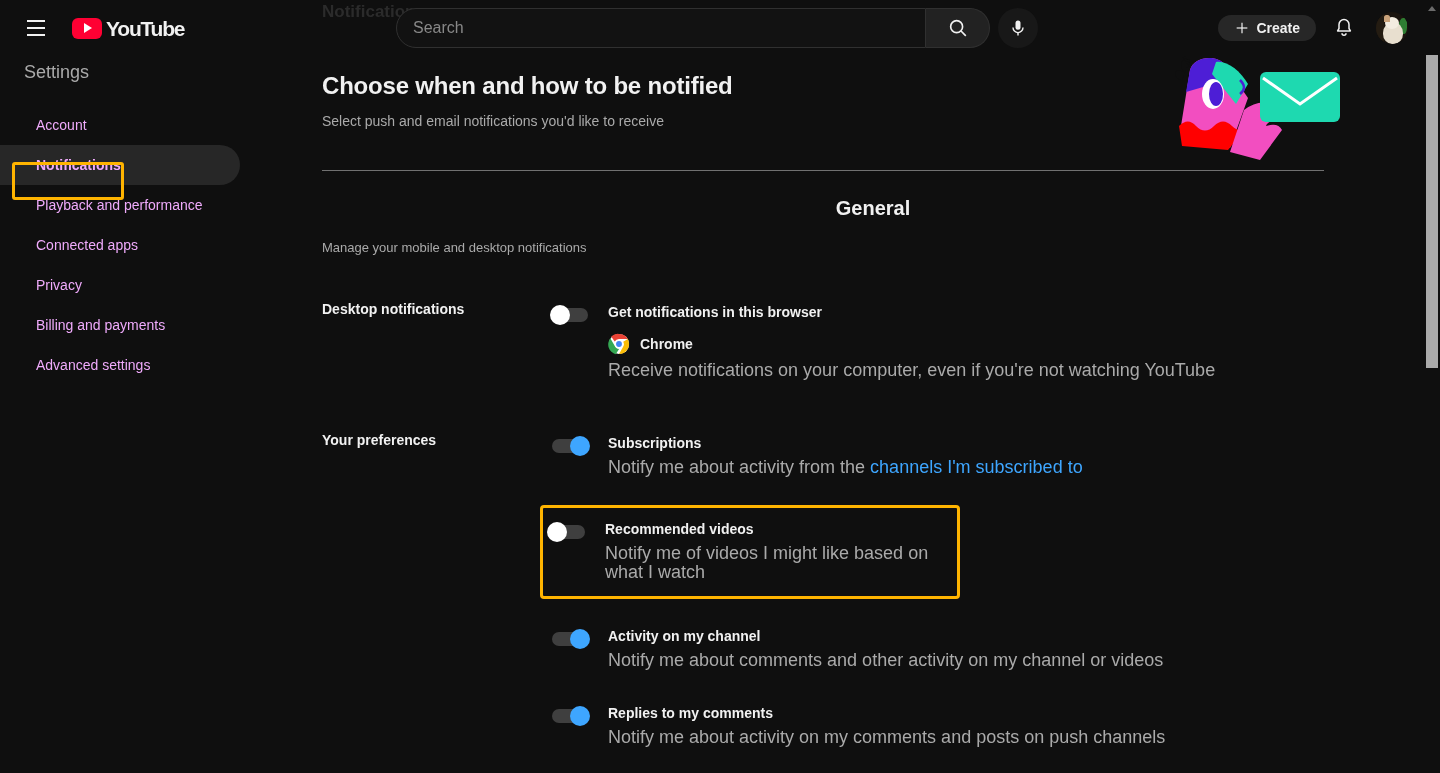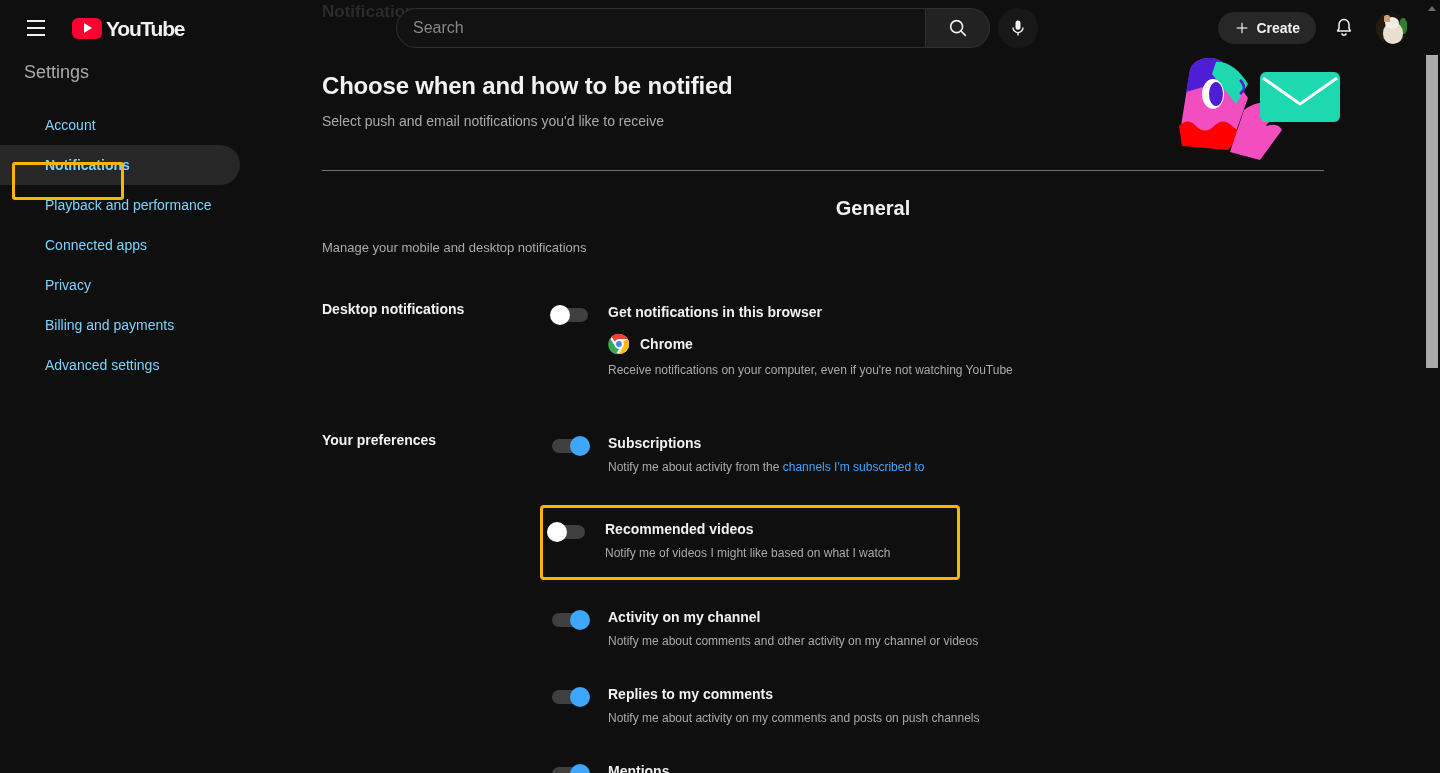--- a/index.html
+++ b/index.html
@@ -73,21 +73,21 @@
     display: flex; align-items: center; justify-content: center;
     cursor: pointer; margin-left: 8px;
   }
 
   .right-zone {
     position: absolute; right: 32px; top: 8px;
     display: flex; align-items: center; gap: 8px; z-index: 20;
   }
   .create-btn {
     display: flex; align-items: center; gap: 6px;
-    height: 32px; padding: 0 16px; border-radius: 18px;
+    height: 26px; padding: 0 16px; border-radius: 18px;
     background: #272727; color: #f1f1f1; font-size: 14px; font-weight: bold;
     cursor: pointer; white-space: nowrap;
   }
   .icon-btn {
     width: 40px; height: 40px; border-radius: 50%;
     display: flex; align-items: center; justify-content: center; cursor: pointer;
   }
   .avatar {
     width: 32px; height: 32px; border-radius: 50%; cursor: pointer;
     overflow: hidden; position: relative; background: #1a140e;
@@ -115,21 +115,21 @@
   .sidebar {
     position: absolute; left: 0; top: 40px; width: 240px; height: 717px;
     background: #0f0f0f;
   }
   .sidebar-title {
     color: #aaaaaa; font-size: 18px; padding: 22px 0 0 24px; font-weight: normal;
   }
   .nav-list { margin-top: 22px; }
   .nav-item {
     position: relative; height: 40px; display: flex; align-items: center;
-    padding-left: 45px; color: #7dd3fc; font-size: 14px;
+    padding-left: 36px; color: #f0abfc; font-size: 14px;
     border-radius: 0 20px 20px 0; cursor: pointer; margin-bottom: 0;
   }
   .nav-item.active { background: #272727; font-weight: bold; }
   .nav-item + .nav-item { margin-top: 0; }
   .hl-box {
     position: absolute; border: 3px solid #ffb400; border-radius: 3px;
     pointer-events: none; z-index: 12;
   }
 
   
@@ -176,21 +176,21 @@
   }
   .knob {
     position: absolute; width: 20px; height: 20px; border-radius: 50%;
     top: -3px; transition: none;
   }
   .toggle.off .knob { left: -2px; background: #ffffff; }
   .toggle.on .knob { left: 18px; background: #3ea6ff; }
 
   .pref-text { margin-left: 20px; }
   .pref-title { color: #f1f1f1; font-size: 14px; font-weight: bold; line-height: 18px; }
-  .pref-desc { color: #aaaaaa; font-size: 12px; margin-top: 6px; line-height: 19px; }
+  .pref-desc { color: #aaaaaa; font-size: 18px; margin-top: 6px; line-height: 19px; }
   .pref-desc a { color: #3ea6ff; text-decoration: none; }
 
   .browser-line {
     display: flex; align-items: center; gap: 10px; margin-top: 12px;
   }
   .browser-name { color: #f1f1f1; font-size: 14px; font-weight: bold; }
   .chrome-ico { width: 22px; height: 22px; position: relative; }
 
   
   .scrollbar {

